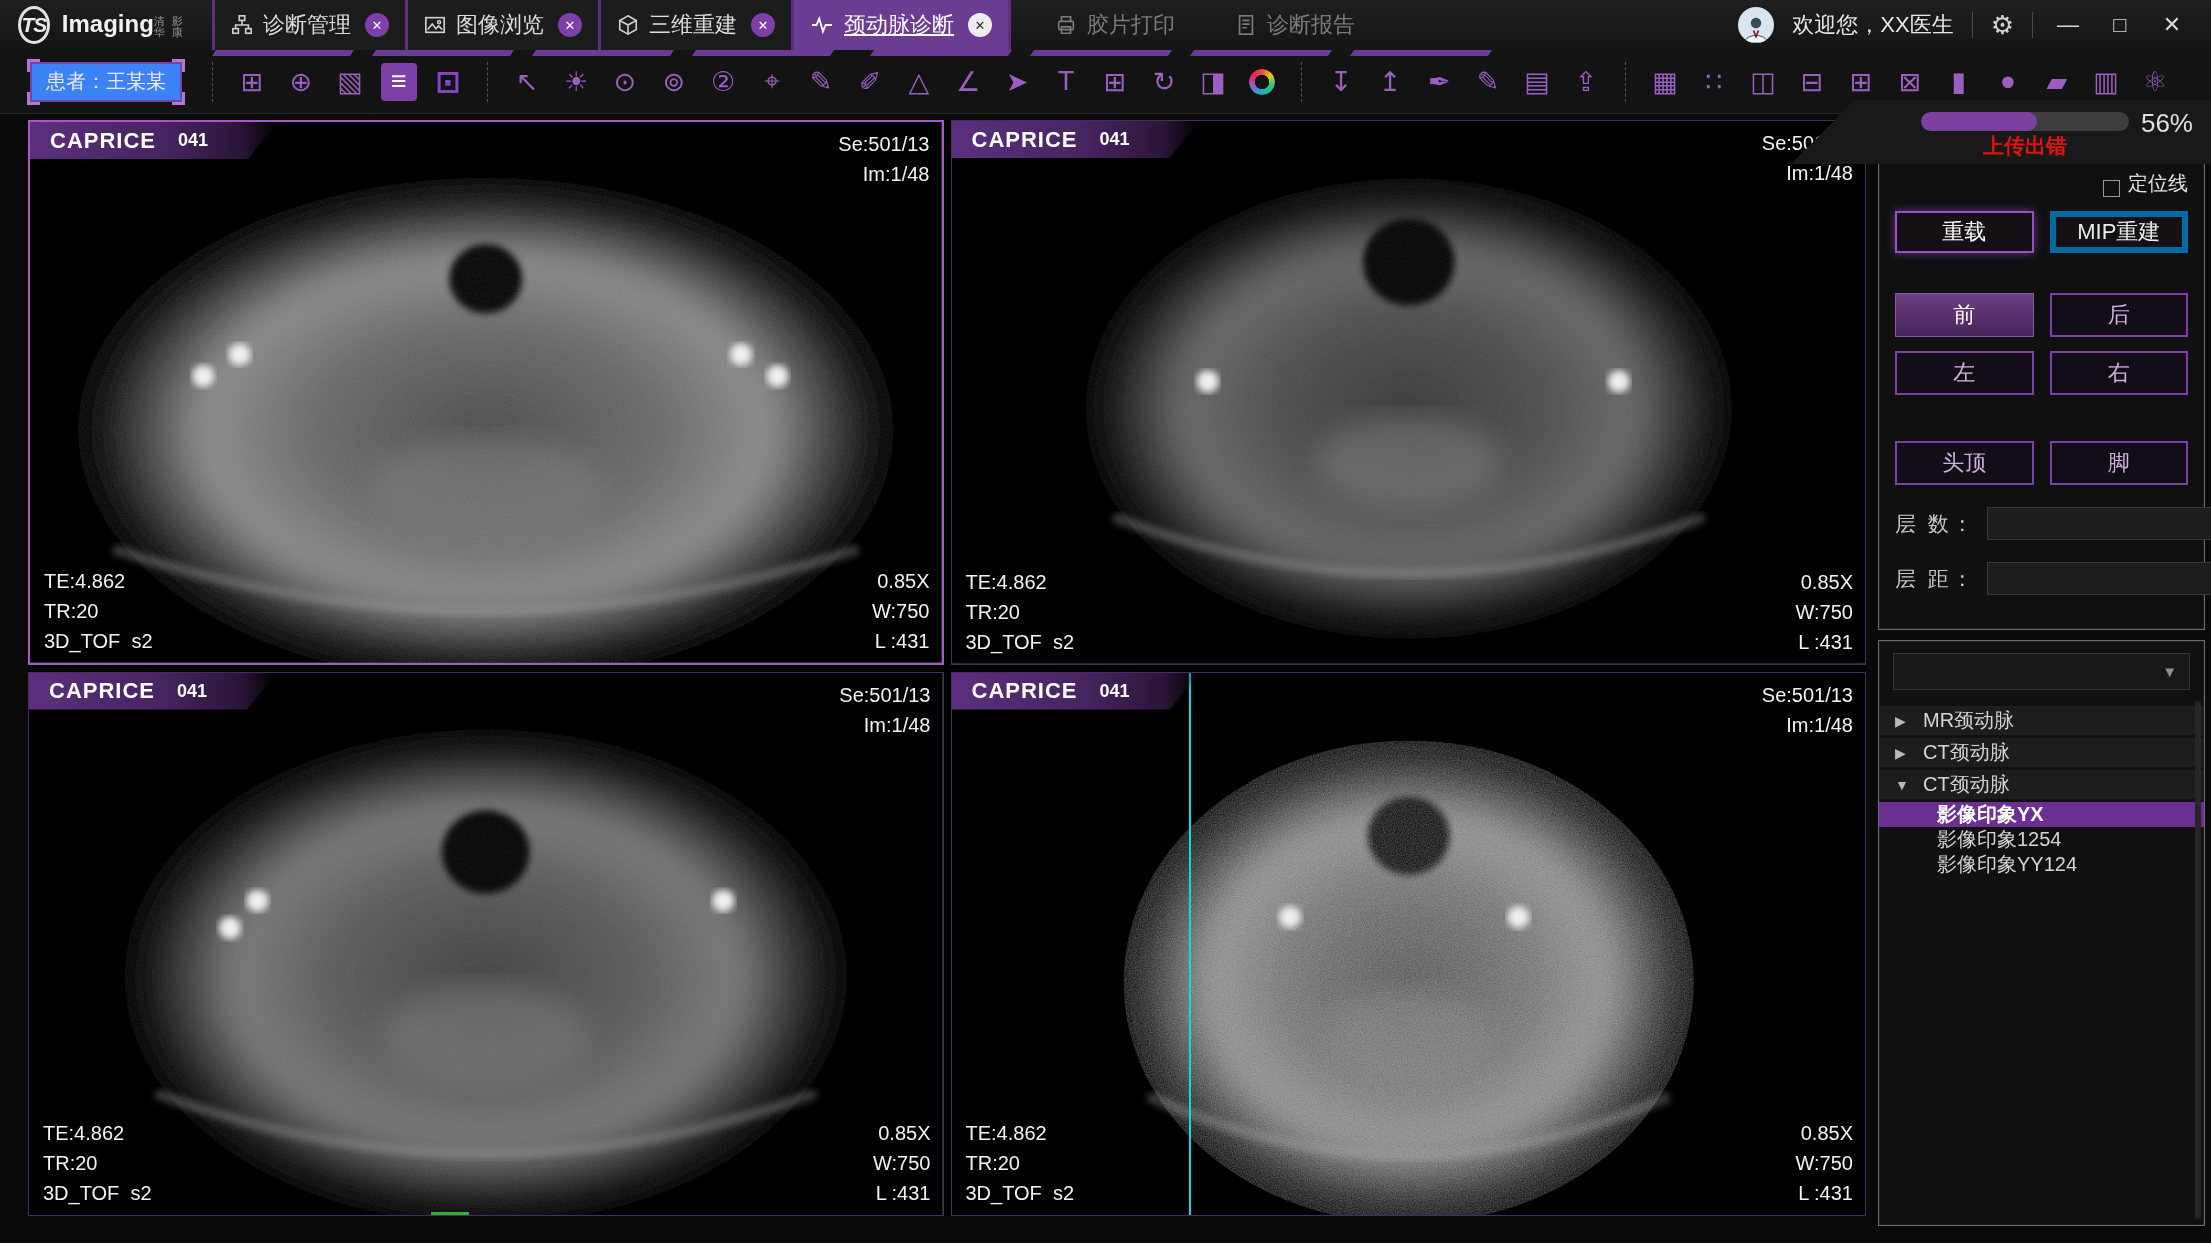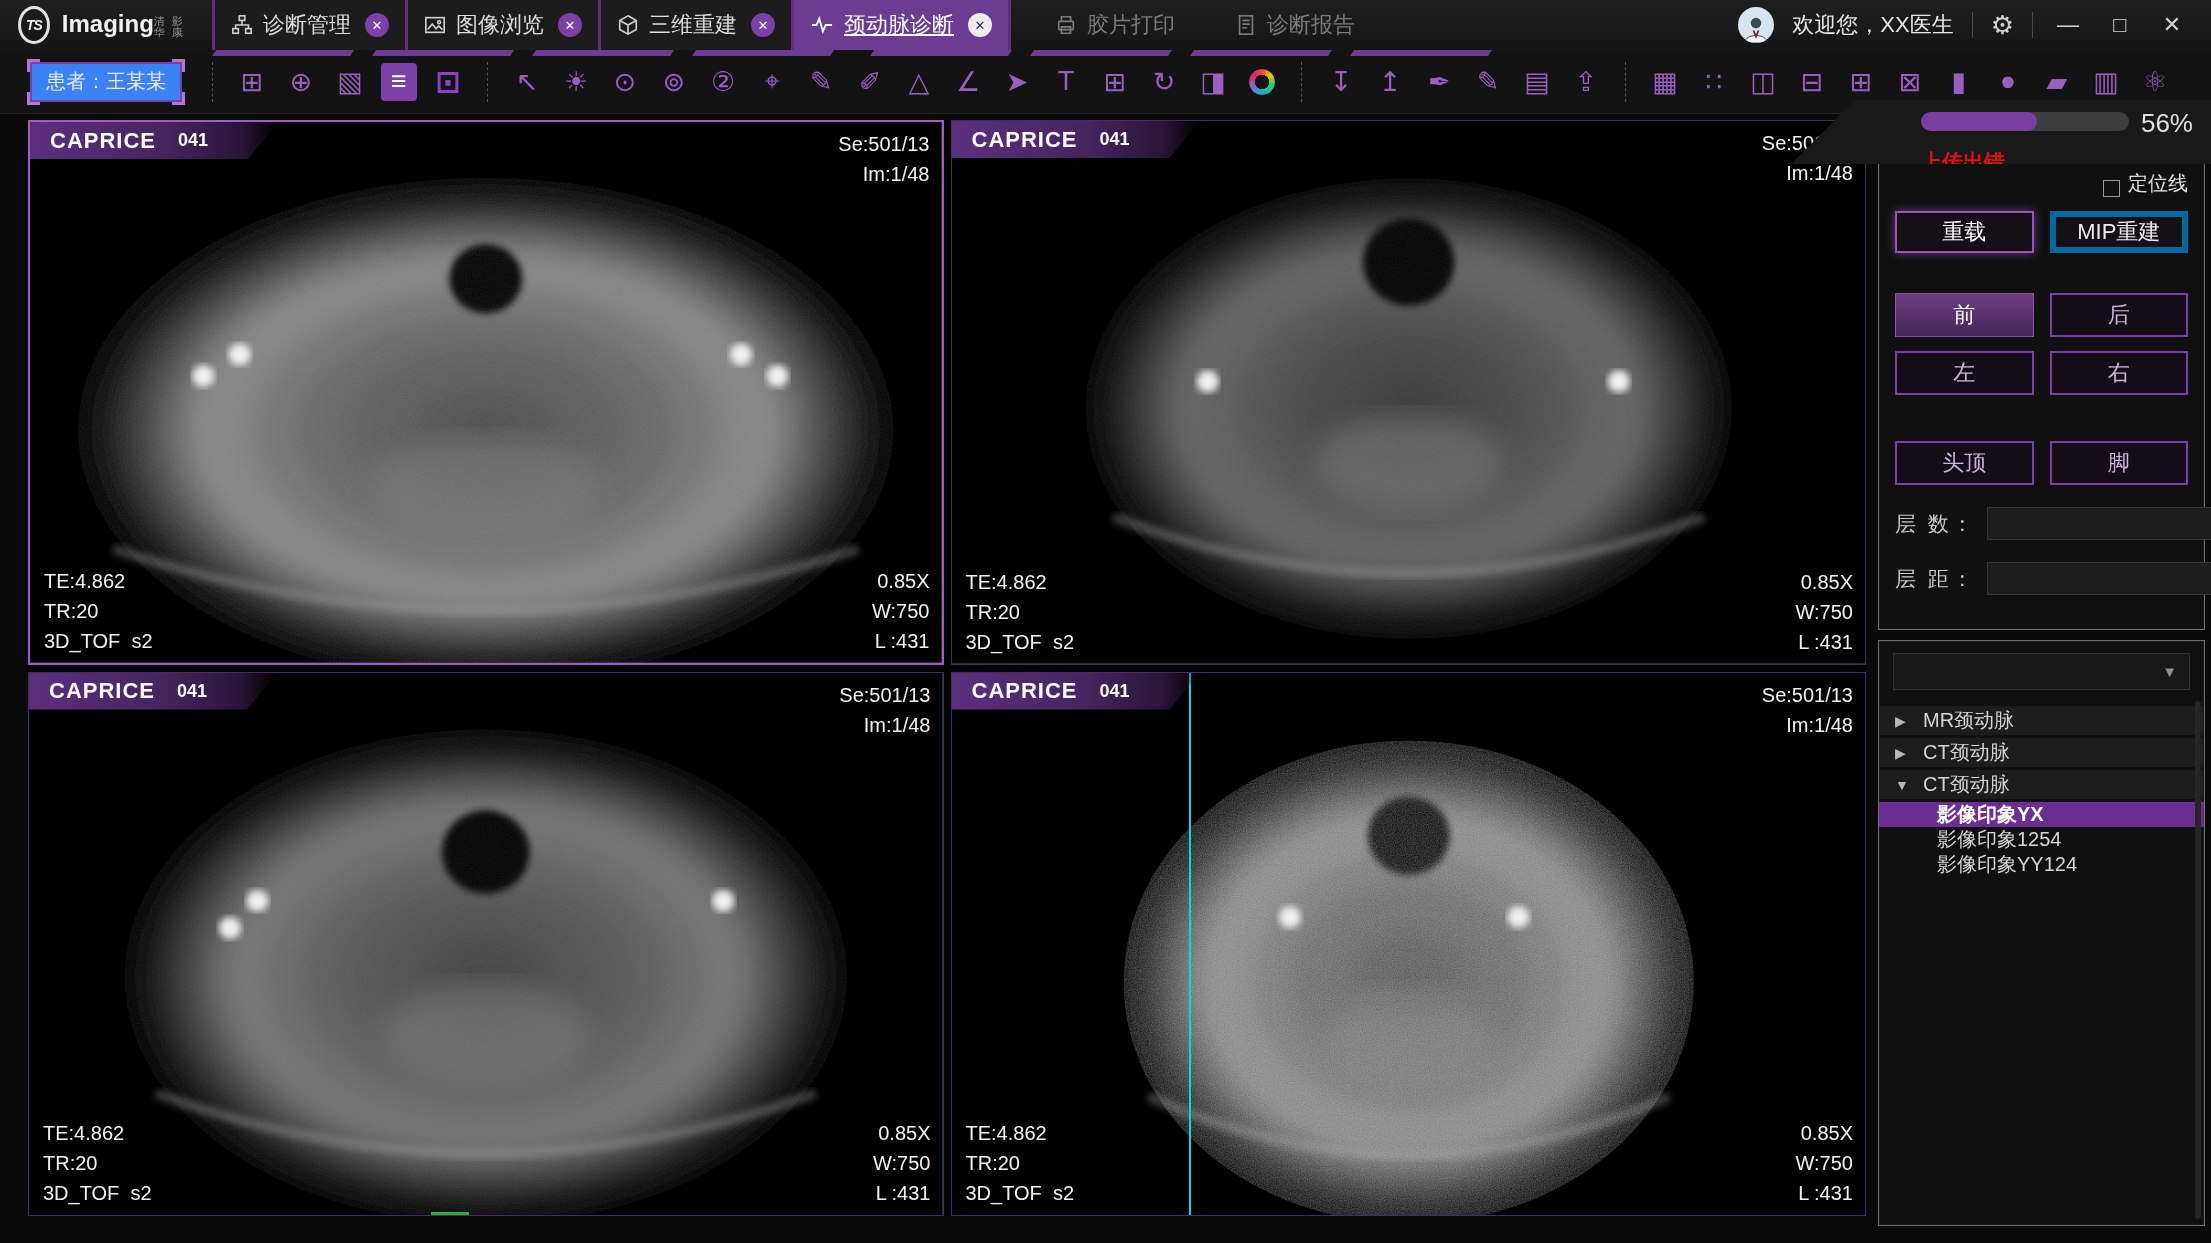--- a/index.html
+++ b/index.html
@@ -2,21 +2,21 @@
 <html><head>
 <meta charset="utf-8">
 <style>
   html,body{margin:0;padding:0;background:#050505;}
   *{box-sizing:border-box;font-family:"Liberation Sans","DejaVu Sans",sans-serif;}
   .screen{position:relative;width:2211px;height:1243px;background:#0a0a0a;overflow:hidden;color:#ddd;}
 
   
   .titlebar{position:absolute;left:0;top:0;width:2211px;height:50px;background:linear-gradient(#1f1f1f,#151515);display:flex;align-items:stretch;z-index:30;}
   .brand{display:flex;align-items:center;gap:12px;padding:0 18px;width:212px;flex:0 0 auto;}
-  .logo-circle{width:38px;height:38px;border-radius:50%;border:3px solid #e2e2e2;display:flex;align-items:center;justify-content:center;color:#eee;font-weight:bold;font-style:italic;font-size:14px;letter-spacing:-1px;}
+  .logo-circle{width:38px;height:38px;border-radius:50%;border:3px solid #e2e2e2;display:flex;align-items:center;justify-content:center;color:#eee;font-weight:bold;font-style:italic;font-size:21px;letter-spacing:-1px;}
   .brand-text{display:flex;flex-direction:row;line-height:1;}
   .brand-name{font-size:24px;font-weight:bold;color:#f2f2f2;}
   .brand-sub{font-size:11px;color:#9a9a9a;letter-spacing:7px;margin-top:4px;}
   .nav-tabs{display:flex;align-items:stretch;flex:1 1 auto;}
   .tab{display:flex;align-items:center;gap:10px;padding:0 16px;font-size:22px;color:#dcdcdc;background:#1c1c1c;border-left:3px solid #5e2f80;cursor:default;}
   .tab:nth-child(4){border-right:3px solid #5e2f80;}
   .tab .ticon{display:flex;align-items:center;color:#cfcfcf;}
   .tab.active{background:#6a3d92;color:#fff;text-decoration:underline;}
   .tab.active .ticon{color:#fff;}
   .tab.disabled{background:transparent;border:none;color:#7b7b7b;margin-left:28px;}
@@ -43,21 +43,21 @@
   .tb-icons{display:flex;align-items:center;gap:13px;margin-left:22px;}
   .tb-divider{width:0;height:40px;border-left:1px dashed #555;margin:0 8px;}
   .tb-btn{width:36px;height:38px;display:flex;align-items:center;justify-content:center;font-size:27px;color:#9a5fc0;border-radius:4px;}
   .tb-btn.active{background:#7d3fa8;color:#fff;}
   .tb-btn.filled{color:#8a42c8;font-size:30px;font-weight:bold;}
   .color-wheel{width:26px;height:26px;border-radius:50%;background:conic-gradient(#e74c3c,#f1c40f,#2ecc71,#1abc9c,#3498db,#9b59b6,#e91e63,#e74c3c);-webkit-mask:radial-gradient(circle,transparent 38%,#000 40%);mask:radial-gradient(circle,transparent 38%,#000 40%);}
   .upload-panel{position:absolute;right:0;top:50px;width:420px;height:64px;background:#191919;clip-path:polygon(64px 0,100% 0,100% 100%,0 100%);display:block;}
   .progress-track{position:absolute;left:130px;top:12px;width:208px;height:19px;border-radius:10px;background:#3e3e3e;overflow:hidden;}
   .progress-fill{height:100%;border-radius:10px;background:#7b3fa0;}
   .progress-pct{position:absolute;right:18px;top:8px;font-size:26px;color:#e0e0e0;}
-  .upload-err{position:absolute;left:130px;top:48px;width:208px;font-size:21px;color:#e01212;font-weight:bold;}
+  .upload-err{position:absolute;left:130px;top:32px;width:208px;text-align:center;font-size:21px;color:#e01212;font-weight:bold;}
 
   
   .viewer{position:absolute;left:28px;top:120px;width:1838px;height:1096px;display:grid;grid-template-columns:1fr 1fr;grid-template-rows:1fr 1fr;gap:7px;background:#000;z-index:5;}
   .viewport{position:relative;background:#15803d;border:1px solid #4a2a62;overflow:hidden;}
   .viewport.active{border:2px solid #a958c8;}
   .mri{position:absolute;inset:0;width:100%;height:100%;}
   .vp-header{position:absolute;left:0;top:0;height:37px;width:248px;background:linear-gradient(90deg,#5c2f7e 0%,#46245f 55%,#2a1538 85%,rgba(20,10,28,0));clip-path:polygon(0 0,100% 0,calc(100% - 30px) 100%,0 100%);display:flex;align-items:center;padding-left:20px;z-index:6;}
   .vp-title{font-size:22px;font-weight:bold;color:#fff;letter-spacing:1px;}
   .vp-num{font-size:18px;font-weight:bold;color:#fff;margin-left:22px;}
   .ov{position:absolute;font-size:20px;color:#f2f2f2;line-height:1.5;text-shadow:0 0 5px #000;z-index:6;}

